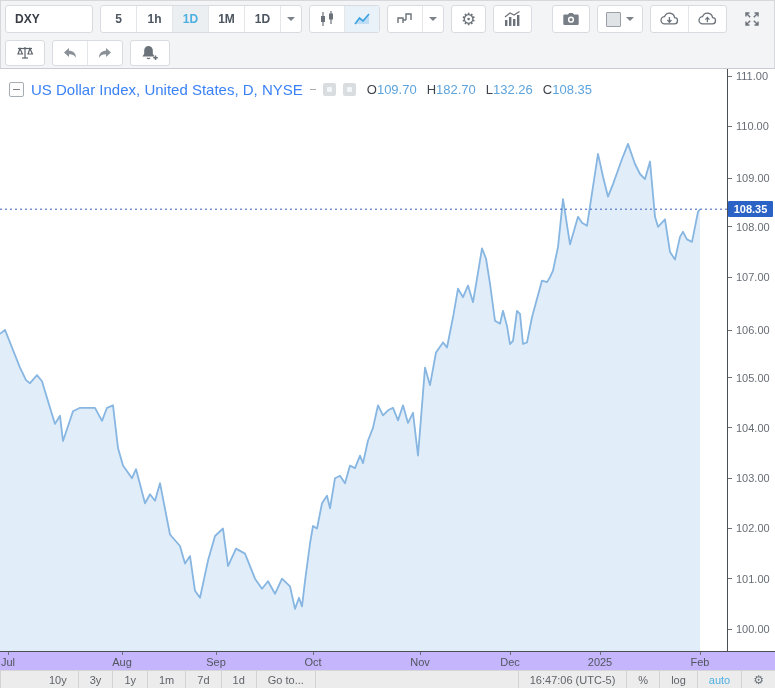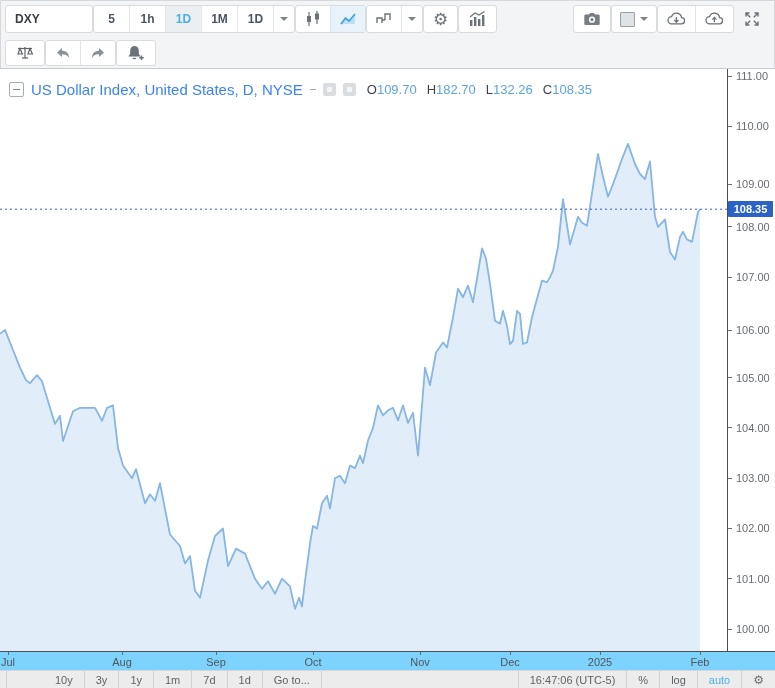--- a/index.html
+++ b/index.html
@@ -1,21 +1,21 @@
 <!DOCTYPE html>
 <html style="--accent-blue: #4eb0e2; --line: #86b6e1; --area-fill: #e1edf8; --price-line: #3a5dc0; --price-label-bg: #2a62c5; --ohlc-value-blue: #5da3dc; --axis-text: #676d75; --logo-orange: #f7a600;"><head>
 <meta charset="utf-8">
 <style>
   html,body{margin:0;padding:0;background:#fff;}
   #app{position:relative;width:775px;height:688px;background:#f3f4f6;
        font-family:"Liberation Sans",sans-serif;overflow:hidden;
        outline:1px solid #d6d8db;outline-offset:-1px;}
   
   .tb{position:absolute;left:0;width:775px;display:flex;align-items:center;
-      padding:0 5px;box-sizing:border-box;}
+      gap:7px;padding:0 5px;box-sizing:border-box;}
   .tb1{top:0;height:38px;}
   .tb2{top:38px;height:30px;}
   .btn,.group{background:#fff;border:1px solid #d8dce0;border-radius:3px;
       height:28px;box-sizing:border-box;display:flex;align-items:stretch;}
   .tb2 .btn,.tb2 .group{height:26px;}
   .btn{align-items:center;justify-content:center;padding:0 9px;cursor:pointer;}
   .cell{display:flex;align-items:center;justify-content:center;
       border-right:1px solid #e4e7ea;padding:0 8px;cursor:pointer;}
   .cell:last-child{border-right:none;}
   .int-cell{width:35px;padding:0;font-size:12px;font-weight:bold;color:#4c5560;}
@@ -36,21 +36,21 @@
   
   .pane{position:absolute;top:68px;left:0;width:775px;height:602px;background:#fff;
       border-top:1px solid #c9ccd0;box-sizing:border-box;}
   #plot{position:absolute;top:0;left:0;cursor:crosshair;}
   .yaxis{position:absolute;top:0;left:727px;width:48px;height:582px;
       border-left:1px solid #4a4f55;box-sizing:border-box;background:#fff;cursor:ns-resize;}
   .ytick{position:absolute;left:0;display:flex;align-items:center;height:12px;}
   .ytickmark{width:4px;height:1px;background:#6d7278;}
   .yticklabel{margin-left:4px;font-size:11px;color:var(--axis-text,#676d75);}
   .xaxis{position:absolute;top:582px;left:0;width:775px;height:20px;
-      border-top:1px solid #4a4f55;box-sizing:border-box;background:#7dd3fc;cursor:ew-resize;}
+      border-top:1px solid #4a4f55;box-sizing:border-box;background:#c4b5fd;cursor:ew-resize;}
   .xtick{position:absolute;top:4px;transform:translateX(-50%);
       font-size:11px;color:#51565c;}
   .xtickmark{position:absolute;top:0;width:1px;height:3px;background:#6d7278;}
   .plabel{position:absolute;left:728px;width:45px;height:16px;
       background:var(--price-label-bg,#2a62c5);color:#fff;font-size:11px;font-weight:bold;
       text-align:center;line-height:16px;border-radius:1px;z-index:3;}
   
   .hdr{position:absolute;top:12px;left:9px;display:flex;align-items:center;
       gap:7px;z-index:2;white-space:nowrap;}
   .minusbox{width:13px;height:13px;border:1px solid #a6adb3;border-radius:2px;
@@ -71,21 +71,21 @@
   .wm .dot{position:absolute;top:1px;left:0.5px;width:5px;height:5px;border-radius:50%;
       background:var(--logo-orange,#f7a600);}
   .wm .com{font-size:19px;color:#8b8b8b;font-weight:normal;}
   
   .bbar{position:absolute;top:670px;left:0;width:775px;height:18px;background:#ececec;
       border-top:1px solid #d6d6d6;box-sizing:border-box;display:flex;
       justify-content:space-between;font-size:11px;color:#5f6368;}
   .bleft,.bright{display:flex;align-items:stretch;}
   .bitem{display:flex;align-items:center;padding:0 11px;border-right:1px solid #d2d2d2;
       cursor:pointer;}
-  .bleft .bitem:first-child{border-left:1px solid #d2d2d2;margin-left:6px;padding-left:48px;}
+  .bleft .bitem:first-child{border-left:1px solid #d2d2d2;padding-left:48px;}
   .bright .bitem{border-right:none;border-left:1px solid #d2d2d2;}
   .bitem.auto{color:var(--accent-blue,#4eb0e2);}
   .bitem.goto{border-right:1px solid #d2d2d2;}
   .bgear{font-size:12px;color:#6b7279;}
 </style>
 </head>
 <body>
 
 <div id="app">
 
@@ -256,21 +256,21 @@
 
     <div class="yaxis">
         <div class="ytick" style="top: 1px;">
           <span class="ytickmark"></span>
           <span class="yticklabel">111.00</span>
         </div>
         <div class="ytick" style="top: 51.2727px;">
           <span class="ytickmark"></span>
           <span class="yticklabel">110.00</span>
         </div>
-        <div class="ytick" style="top: 109px;">
+        <div class="ytick" style="top: 103px;">
           <span class="ytickmark"></span>
           <span class="yticklabel">109.00</span>
         </div>
         <div class="ytick" style="top: 151.818px;">
           <span class="ytickmark"></span>
           <span class="yticklabel">108.00</span>
         </div>
         <div class="ytick" style="top: 202.091px;">
           <span class="ytickmark"></span>
           <span class="yticklabel">107.00</span>

